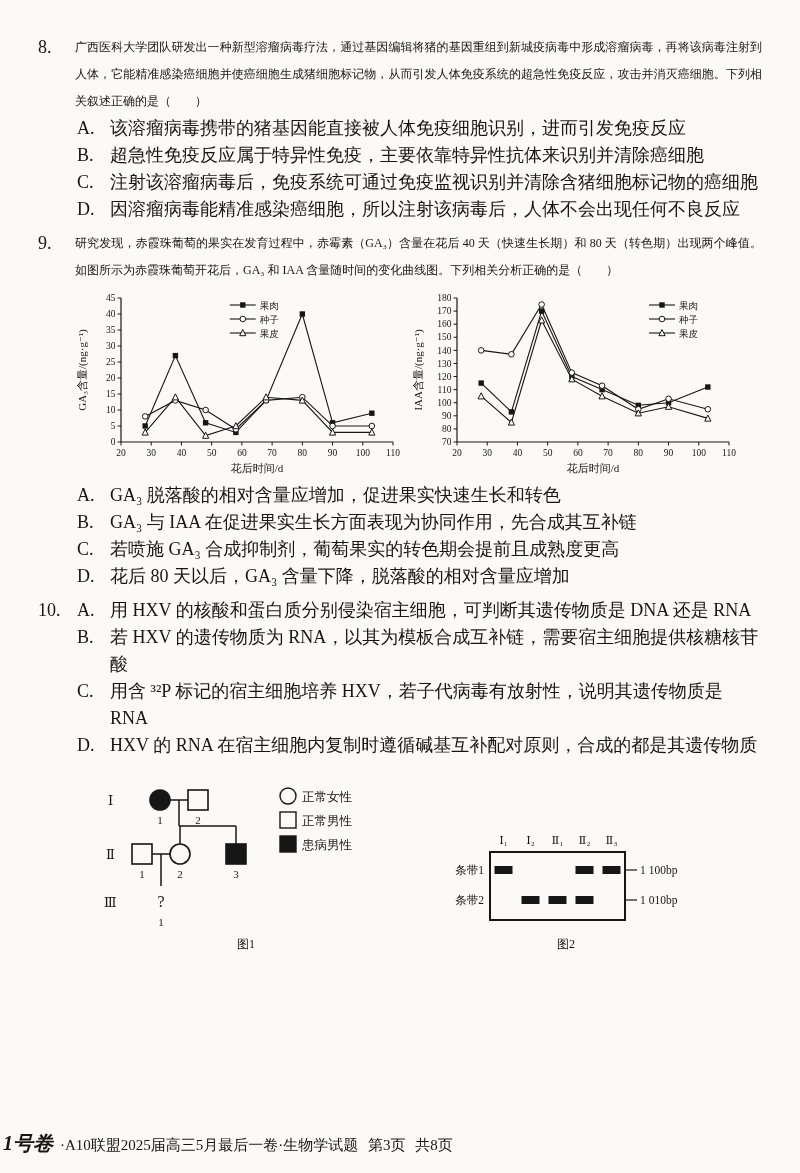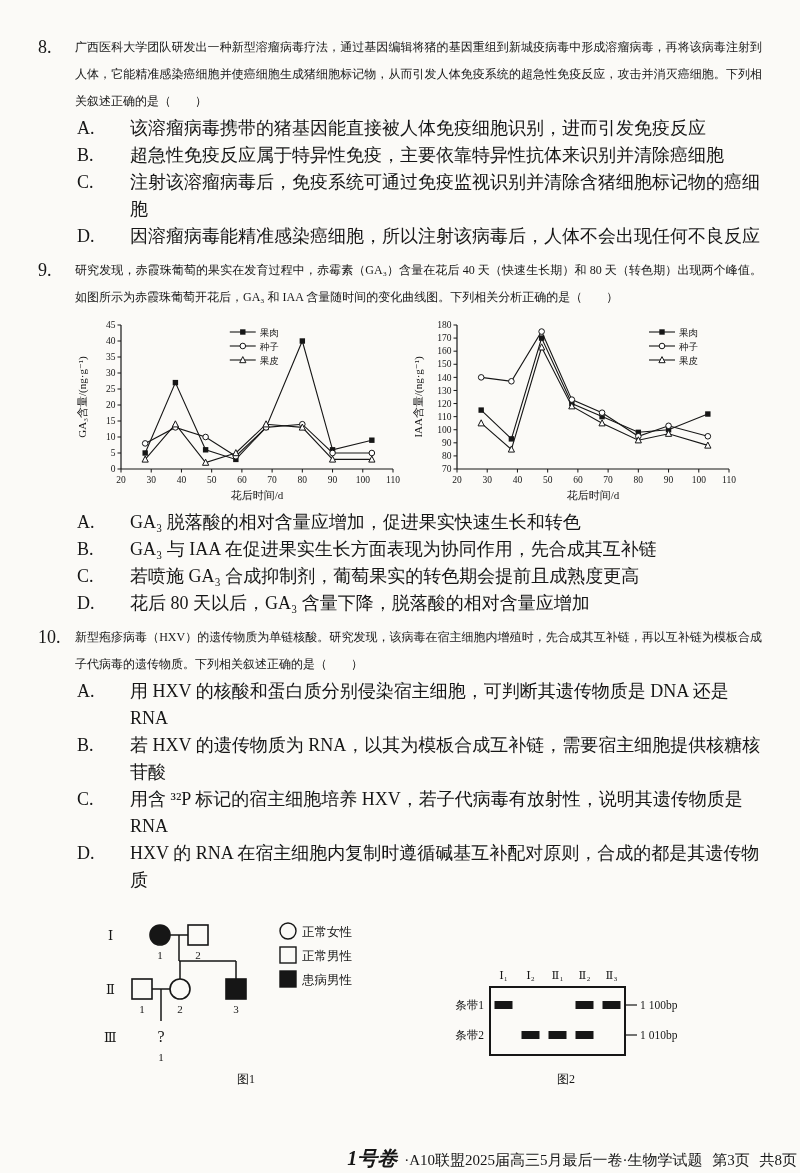--- a/index.html
+++ b/index.html
@@ -9,31 +9,31 @@
     background:#fbfaf7; color:#161616;
     font-family:"Liberation Serif","DejaVu Serif",serif;
   }
   .page { position:relative; width:800px; height:1173px; padding:34px 38px 0 38px; }
   .question { display:flex; margin-bottom:7px; }
   .qnum { width:37px; flex-shrink:0; font-size:18px; line-height:27px; }
   .qbody { flex:1; min-width:0; }
   .stem { font-size:12px; line-height:27px; text-align:justify; }
   .option { display:flex; font-size:18px; line-height:27px; margin-left:2px; }
   .olabel { width:33px; flex-shrink:0; }
-  .otext { flex:1;margin-left:20px; }
+  .otext { flex:1; }
   .charts { display:flex; gap:6px; margin:4px 0 4px 0; }
   .figures { display:flex; align-items:flex-end; gap:36px; margin:8px 0 0 58px; }
   .fig { display:flex; flex-direction:column; align-items:center; }
   .caption { font-size:12px; margin-top:4px; }
   svg text { font-family:"Liberation Serif","DejaVu Serif",serif; fill:#161616; }
   svg .tk { font-size:9.5px; }
   svg .lb { font-size:11px; }
   .footer {
-    position:absolute; left:0; bottom:1px; width:100%;
-    text-align:right; font-size:15px;
+    position:absolute; left:0; bottom:16px; width:100%;
+    text-align:left; font-size:15px;
   }
   .footer .brand { font-style:italic; font-weight:bold; font-size:20px; margin-right:4px; }
   .footer span { margin:0 3px; }
 </style>
 </head>
 <body>
 
 <div class="page">
 
   <section class="question">
@@ -252,21 +252,20 @@
             <span class="olabel">D.</span>
             <span class="otext">花后 80 天以后，GA₃ 含量下降，脱落酸的相对含量应增加</span>
           </div>
         </div>
     </div>
   </section>
 
   <section class="question">
     <div class="qnum">10.</div>
     <div class="qbody">
-      <p class="stem">新型疱疹病毒（HXV）的遗传物质为单链核酸。研究发现，该病毒在宿主细胞内增殖时，先合成其互补链，再以互补链为模板合成子代病毒的遗传物质。下列相关叙述正确的是（　　）</p>
       <div class="options">
           <div class="option">
             <span class="olabel">A.</span>
             <span class="otext">用 HXV 的核酸和蛋白质分别侵染宿主细胞，可判断其遗传物质是 DNA 还是 RNA</span>
           </div>
           <div class="option">
             <span class="olabel">B.</span>
             <span class="otext">若 HXV 的遗传物质为 RNA，以其为模板合成互补链，需要宿主细胞提供核糖核苷酸</span>
           </div>
           <div class="option">

